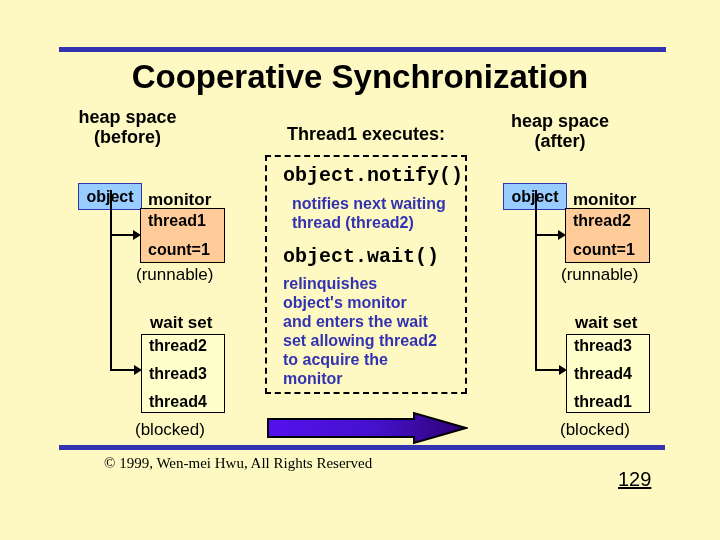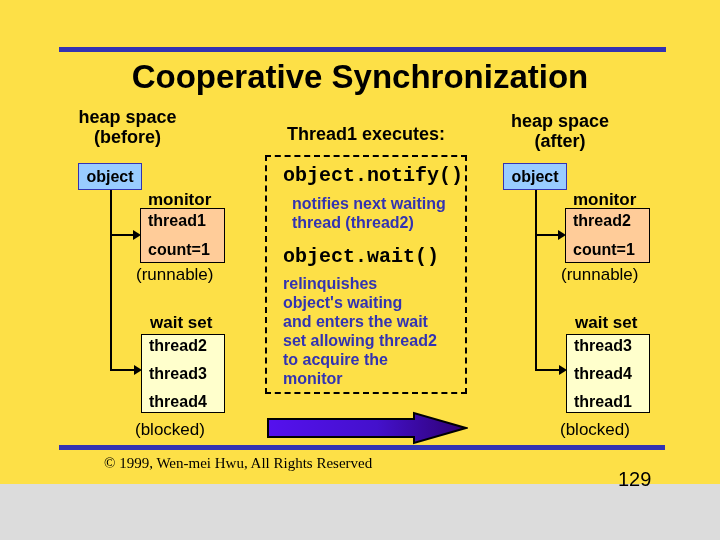--- a/index.html
+++ b/index.html
@@ -9,22 +9,22 @@
   body {
     width: 720px;
     height: 540px;
     background: #dcdcdc;
     font-family: "Liberation Sans", sans-serif;
     overflow: hidden;
   }
   #slide {
     position: relative;
     width: 720px;
-    height: 484px;
-    background: #fde047;
+    height: 540px;
+    background: #fef9c3;
   }
 
   
   .rule {
     position: absolute;
     background: #3333b2;
   }
   #top-rule   { left: 59px; top: 47px;  width: 607px; height: 5px; }
   #bottom-rule{ left: 59px; top: 445px; width: 606px; height: 5px; }
 
@@ -71,20 +71,21 @@
     font-size: 16px;
     font-weight: bold;
     color: #000;
   }
   .box-object {
     background: #99ccff;
     border: 1px solid #3333b2;
     justify-content: center;
     align-items: center;
     font-size: 16px;
+    margin-top: 20px;
   }
   .box-monitor {
     background: #ffcc99;
     border: 1px solid #000;
     padding-left: 7px;
     gap: 11px;
   }
   .box-waitset {
     background: #ffffcc;
     border: 1px solid #000;
@@ -148,20 +149,21 @@
     font-size: 15px;
     color: #000;
     white-space: nowrap;
     margin-left: 45px;
   }
   #page-number {
     position: absolute;
     left: 618px; top: 468px;
     font-size: 20px;
     color: #000;
+    text-decoration: underline;
   }
 </style>
 </head>
 <body>
 
 <div id="slide">
 
   <div id="top-rule" class="rule"></div>
 
   <div id="page-title">Cooperative Synchronization</div>
@@ -206,21 +208,21 @@
 
   <div class="desc-line" style="left:292px; top:194px;">
     <div>notifies next waiting</div>
     <div>thread (thread2)</div>
   </div>
 
   <div class="code-line" style="left:283px; top:245px;">object.wait()</div>
 
   <div class="desc-line" style="left:283px; top:274px;">
     <div>relinquishes</div>
-    <div>object's waiting</div>
+    <div>object's monitor</div>
     <div>and enters the wait</div>
     <div>set allowing thread2</div>
     <div>to acquire the</div>
     <div>monitor</div>
   </div>
 
   <svg id="flow-arrow" viewBox="0 0 202 34" preserveAspectRatio="none">
     <defs>
       <linearGradient id="arrowgrad" x1="0" y1="0" x2="1" y2="0">
         <stop offset="0%" stop-color="#5511ee"></stop>

